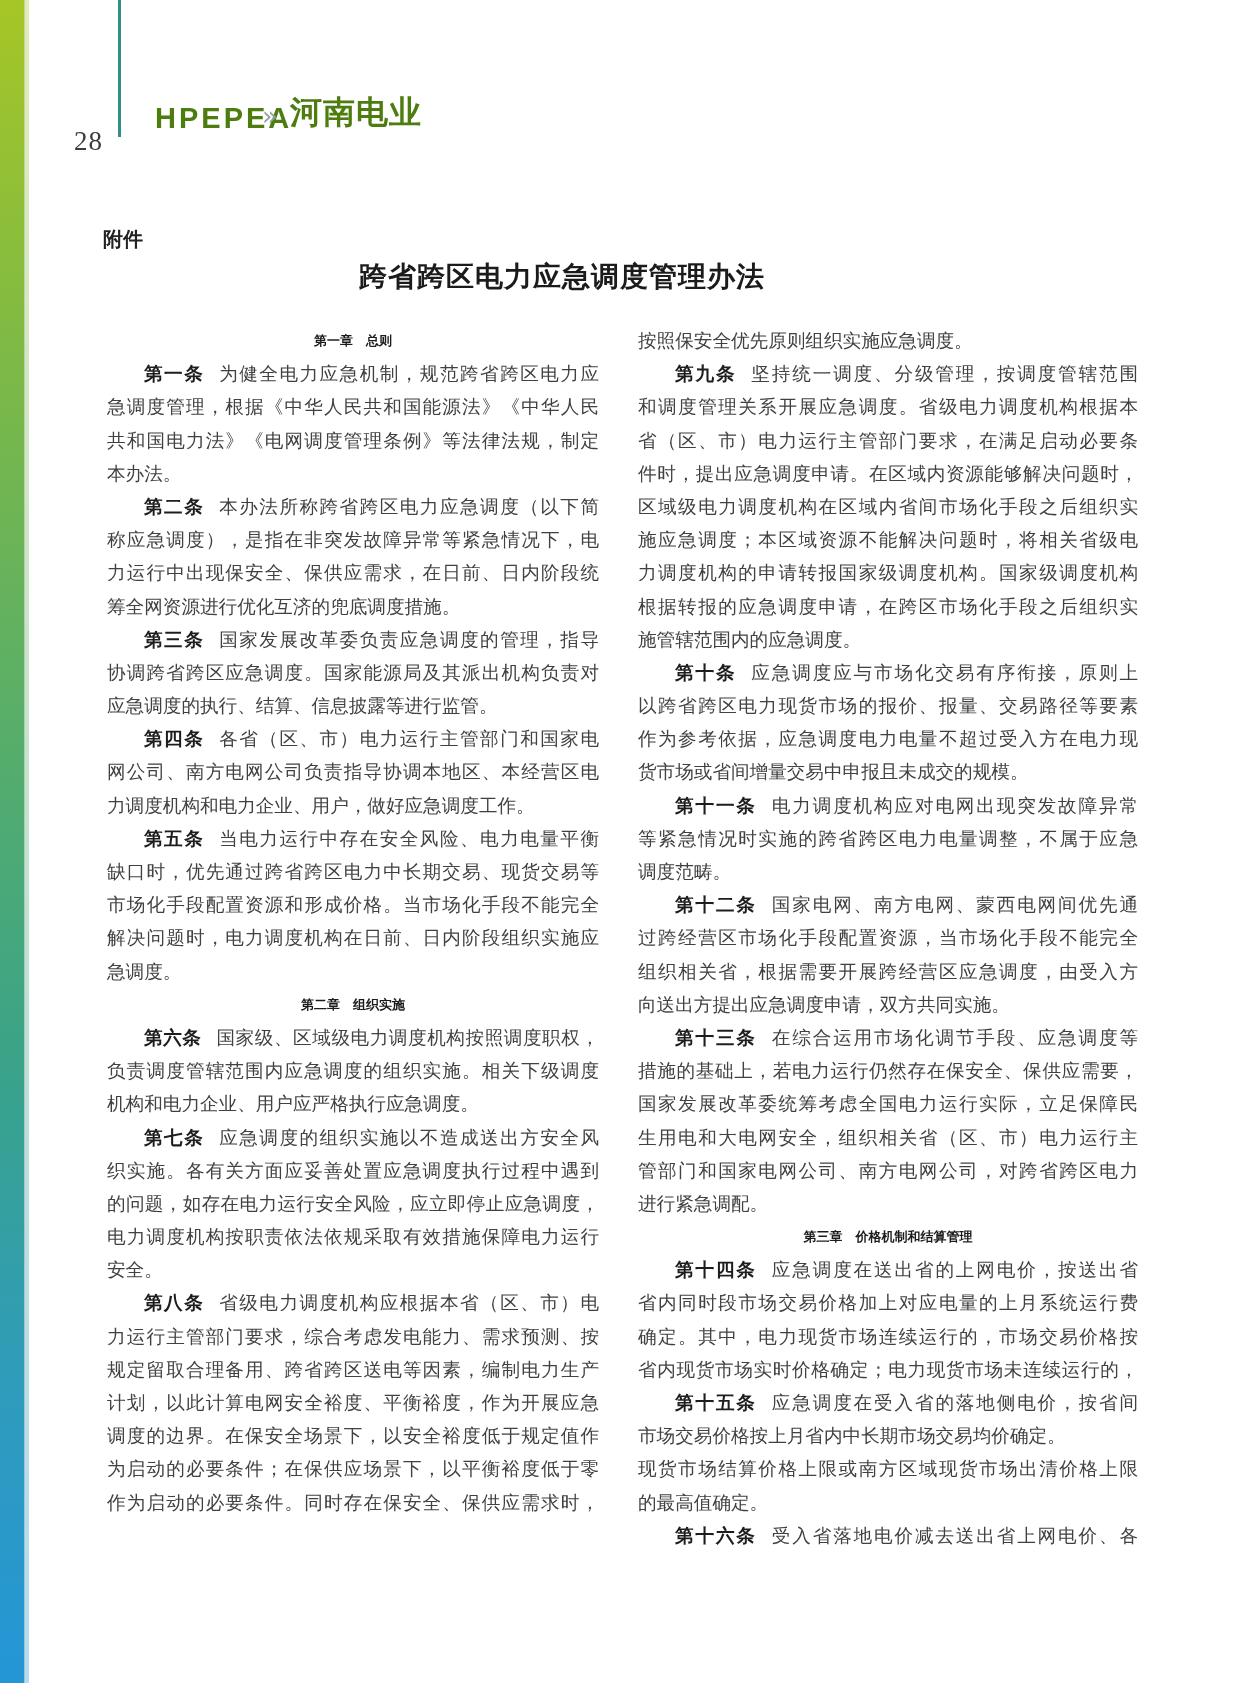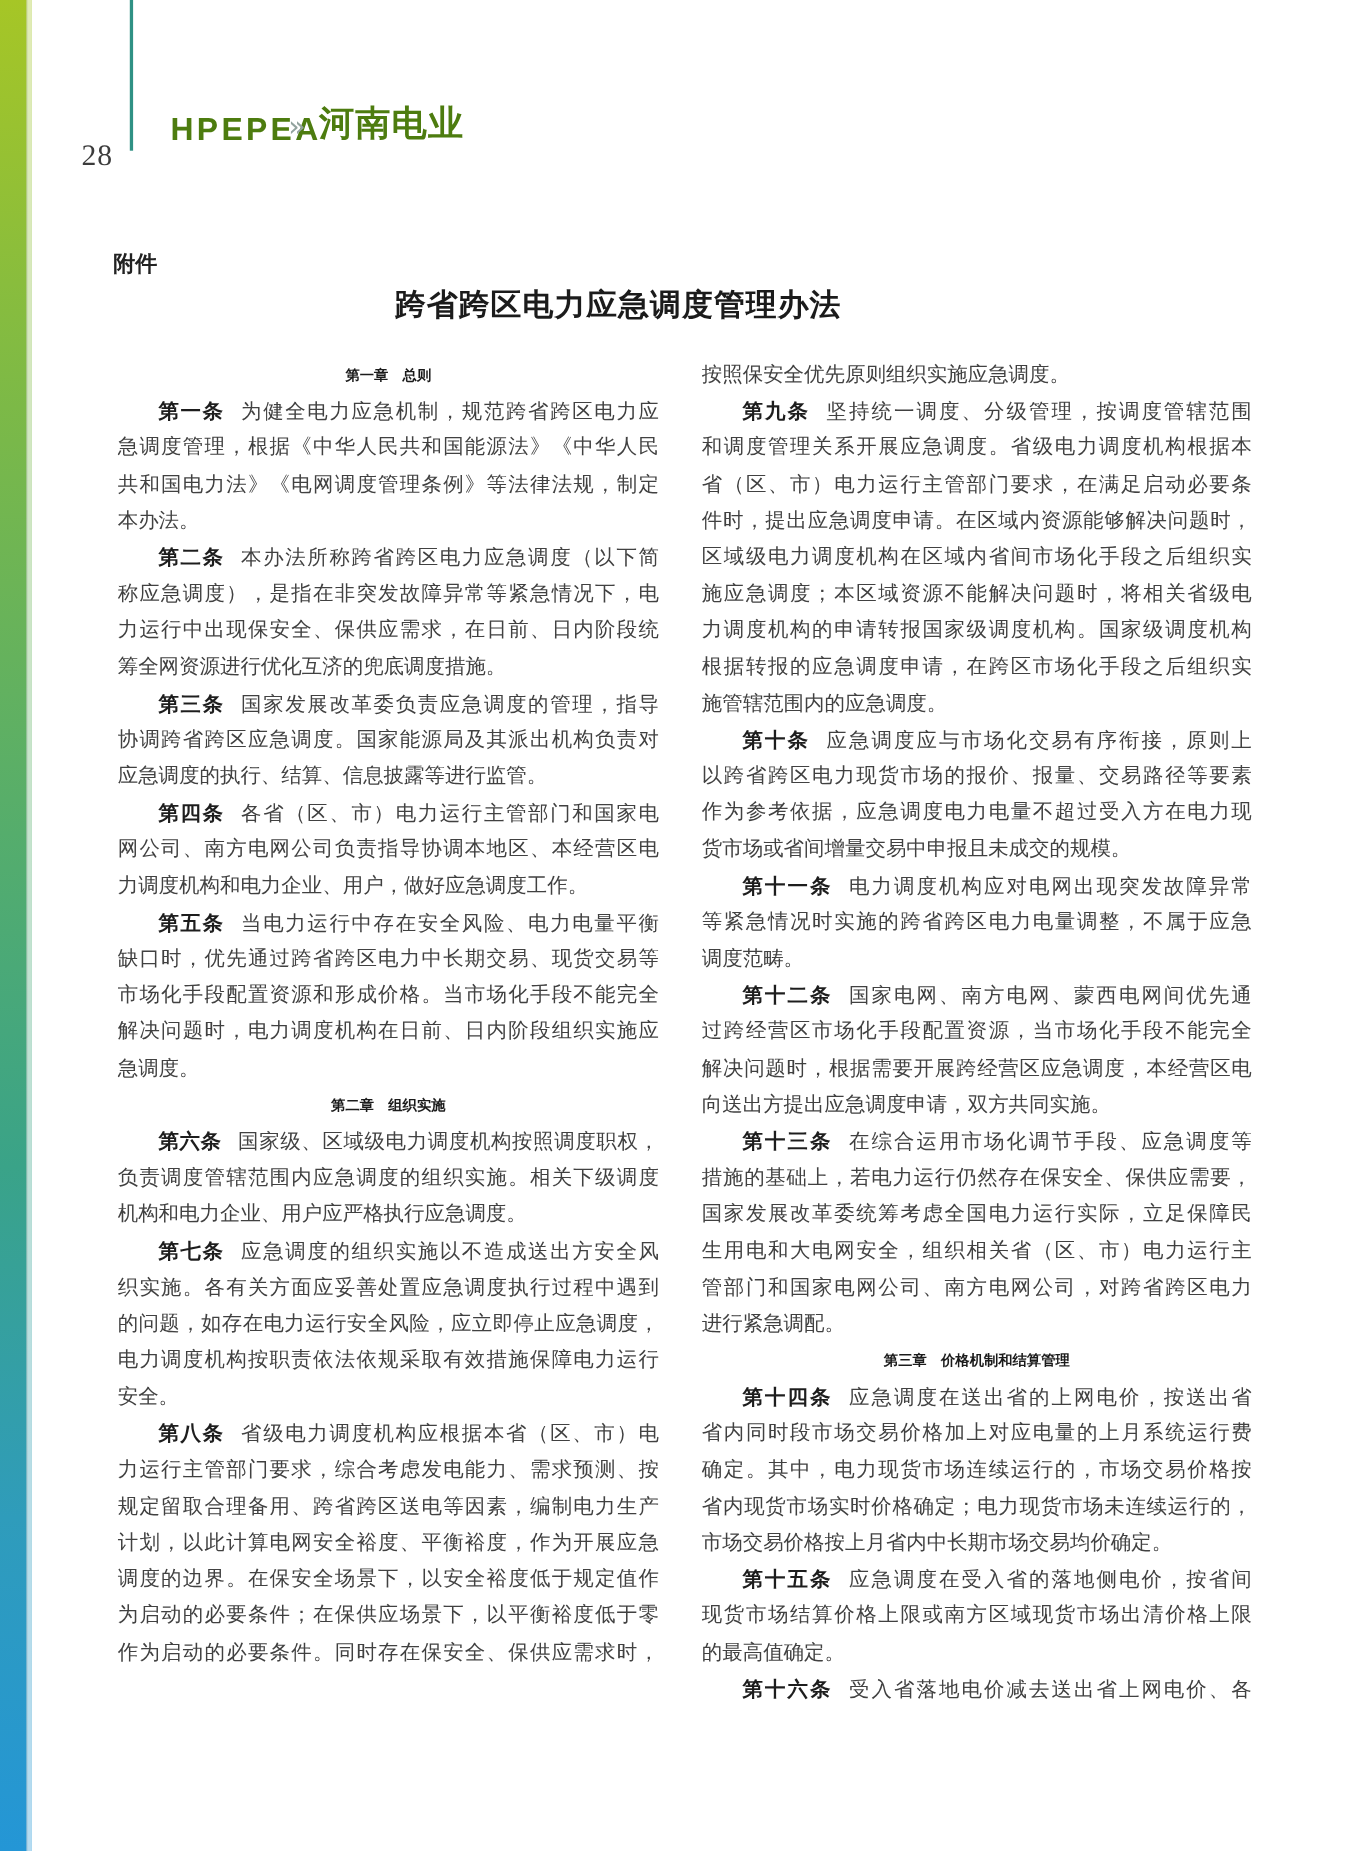--- a/index.html
+++ b/index.html
@@ -153,33 +153,33 @@
       <div class="line para-end">施管辖范围内的应急调度。</div>
       <div class="line first"><b class="art-label">第十条</b>应急调度应与市场化交易有序衔接，原则上</div>
       <div class="line">以跨省跨区电力现货市场的报价、报量、交易路径等要素</div>
       <div class="line">作为参考依据，应急调度电力电量不超过受入方在电力现</div>
       <div class="line para-end">货市场或省间增量交易中申报且未成交的规模。</div>
       <div class="line first"><b class="art-label">第十一条</b>电力调度机构应对电网出现突发故障异常</div>
       <div class="line">等紧急情况时实施的跨省跨区电力电量调整，不属于应急</div>
       <div class="line para-end">调度范畴。</div>
       <div class="line first"><b class="art-label">第十二条</b>国家电网、南方电网、蒙西电网间优先通</div>
       <div class="line">过跨经营区市场化手段配置资源，当市场化手段不能完全</div>
-      <div class="line">解决问题时，根据需要开展跨经营区应急调度，本经营区电</div>
+      <div class="line">组织相关省，根据需要开展跨经营区应急调度，由受入方</div>
       <div class="line para-end">向送出方提出应急调度申请，双方共同实施。</div>
       <div class="line first"><b class="art-label">第十三条</b>在综合运用市场化调节手段、应急调度等</div>
       <div class="line">措施的基础上，若电力运行仍然存在保安全、保供应需要，</div>
       <div class="line">国家发展改革委统筹考虑全国电力运行实际，立足保障民</div>
       <div class="line">生用电和大电网安全，组织相关省（区、市）电力运行主</div>
       <div class="line">管部门和国家电网公司、南方电网公司，对跨省跨区电力</div>
       <div class="line para-end">进行紧急调配。</div>
       <div class="line chapter">第三章　价格机制和结算管理</div>
       <div class="line first"><b class="art-label">第十四条</b>应急调度在送出省的上网电价，按送出省</div>
       <div class="line">省内同时段市场交易价格加上对应电量的上月系统运行费</div>
       <div class="line">确定。其中，电力现货市场连续运行的，市场交易价格按</div>
       <div class="line">省内现货市场实时价格确定；电力现货市场未连续运行的，</div>
+      <div class="line first"><b class="art-label">第十五条</b>应急调度在受入省的落地侧电价，按省间</div>
       <div class="line para-end">市场交易价格按上月省内中长期市场交易均价确定。</div>
-      <div class="line first"><b class="art-label">第十五条</b>应急调度在受入省的落地侧电价，按省间</div>
       <div class="line">现货市场结算价格上限或南方区域现货市场出清价格上限</div>
       <div class="line para-end">的最高值确定。</div>
       <div class="line first"><b class="art-label">第十六条</b>受入省落地电价减去送出省上网电价、各</div>
     </div>
 
 </div>
 
 </body></html>

